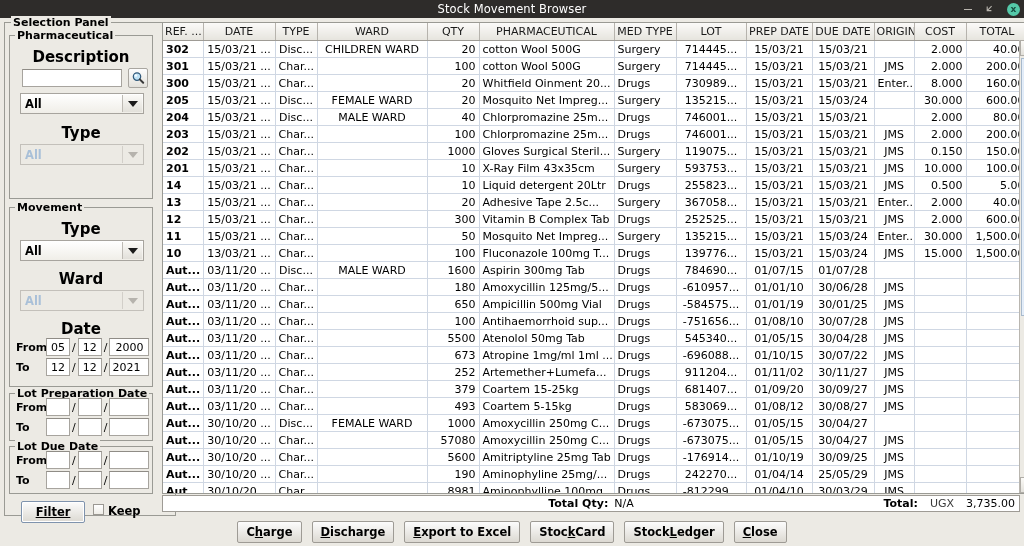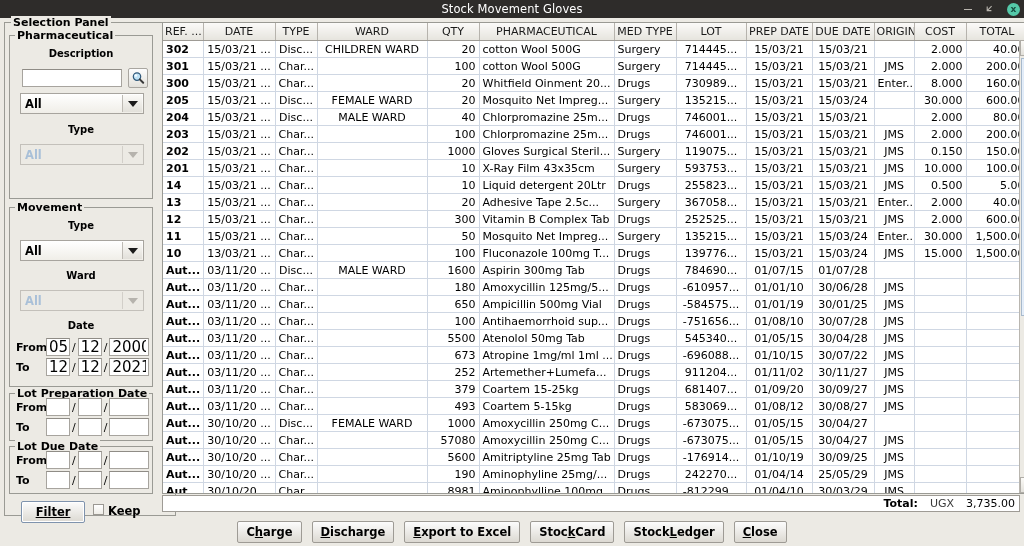--- a/index.html
+++ b/index.html
@@ -86,32 +86,32 @@
   .grp > .grp-title { left: 5px; top: -7px; }
 
   .grp-pharma { left: 4px; top: 12px; width: 144px; height: 164px; }
   .grp-move   { left: 4px; top: 184px; width: 144px; height: 180px; }
   .grp-lotprep{ left: 4px; top: 370px; width: 144px; height: 48px; }
   .grp-lotdue { left: 4px; top: 423px; width: 144px; height: 48px; }
 
   .fld-label {
     text-align: center;
     font-weight: bold;
-    font-size: 10px;
+    font-size: 15px;
     width: 100%;
   }
 
   .txt {
     box-sizing: border-box;
     border: 1px solid #a7a49e;
     border-top-color: #8f8c86;
     background: #ffffff;
     height: 18px;
     font-family: "DejaVu Sans", "Liberation Sans", sans-serif;
-    font-size: 15px;
+    font-size: 11px;
     padding: 0 2px;
     color: #000;
     outline: none;
   }
   .search-btn {
     box-sizing: border-box;
     width: 20px; height: 20px;
     border: 1px solid #a9a6a0;
     border-radius: 2px;
     background: linear-gradient(#fdfdfd, #e3e1db);
@@ -318,21 +318,21 @@
     gap: 10px;
   }
   .btnbar .btn { height: 22px; }
 </style>
 </head>
 <body>
 
 <div id="app">
 
   <div class="titlebar">
-    <span class="titlebar-title">Stock Movement Gloves</span>
+    <span class="titlebar-title">Stock Movement Browser</span>
     <div class="win-btns">
       <div class="win-btn min"></div>
       <div class="win-btn max">
         <svg width="9" height="9" viewBox="0 0 9 9">
             <path d="M1.2 5.6 L5.6 1.2 M1.2 1.4 L1.2 5.6 L5.4 5.6" stroke="#b9b5ae" stroke-width="1.1" fill="none"></path>
           </svg>
       </div>
       <div class="win-btn close">x</div>
     </div>
   </div>
@@ -925,20 +925,23 @@
               </span>
           </div>
         </div>
         <div class="vs-btn down">
             <i class="vs-arrow-dn"></i>
           </div>
       </div>
     </div>
 
     <div class="totals">
+      <span class="tq">
+        <span>Total Qty:</span><span class="val">N/A</span>
+      </span>
       <span class="tt">
         <span>Total:</span>
         <span class="cur">UGX</span>
         <span class="amt">3,735.00</span>
       </span>
     </div>
 
     <div class="btnbar" id="btnbar">
         <div class="btn">
           <span>C</span>

